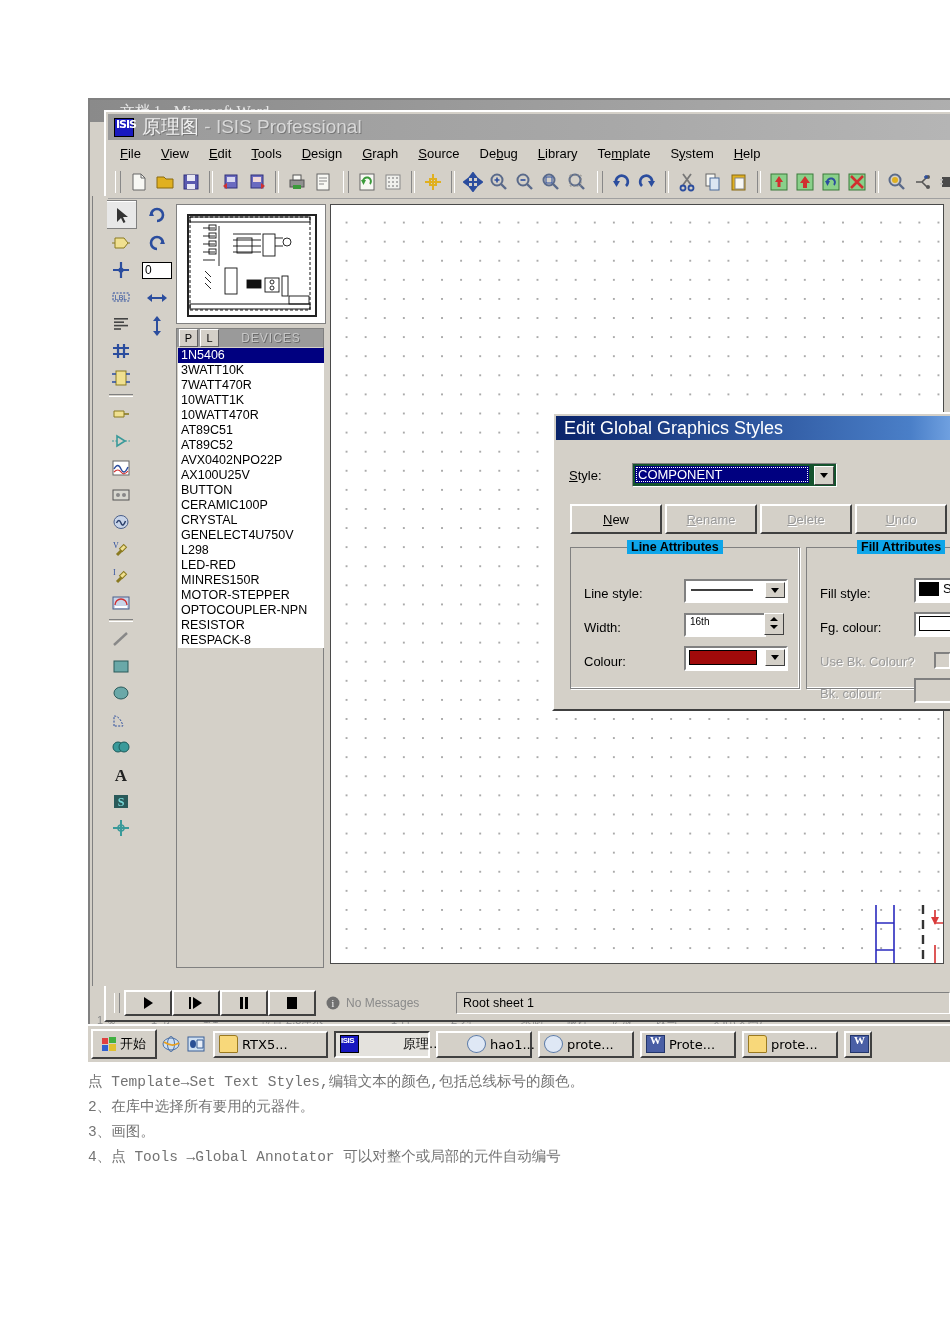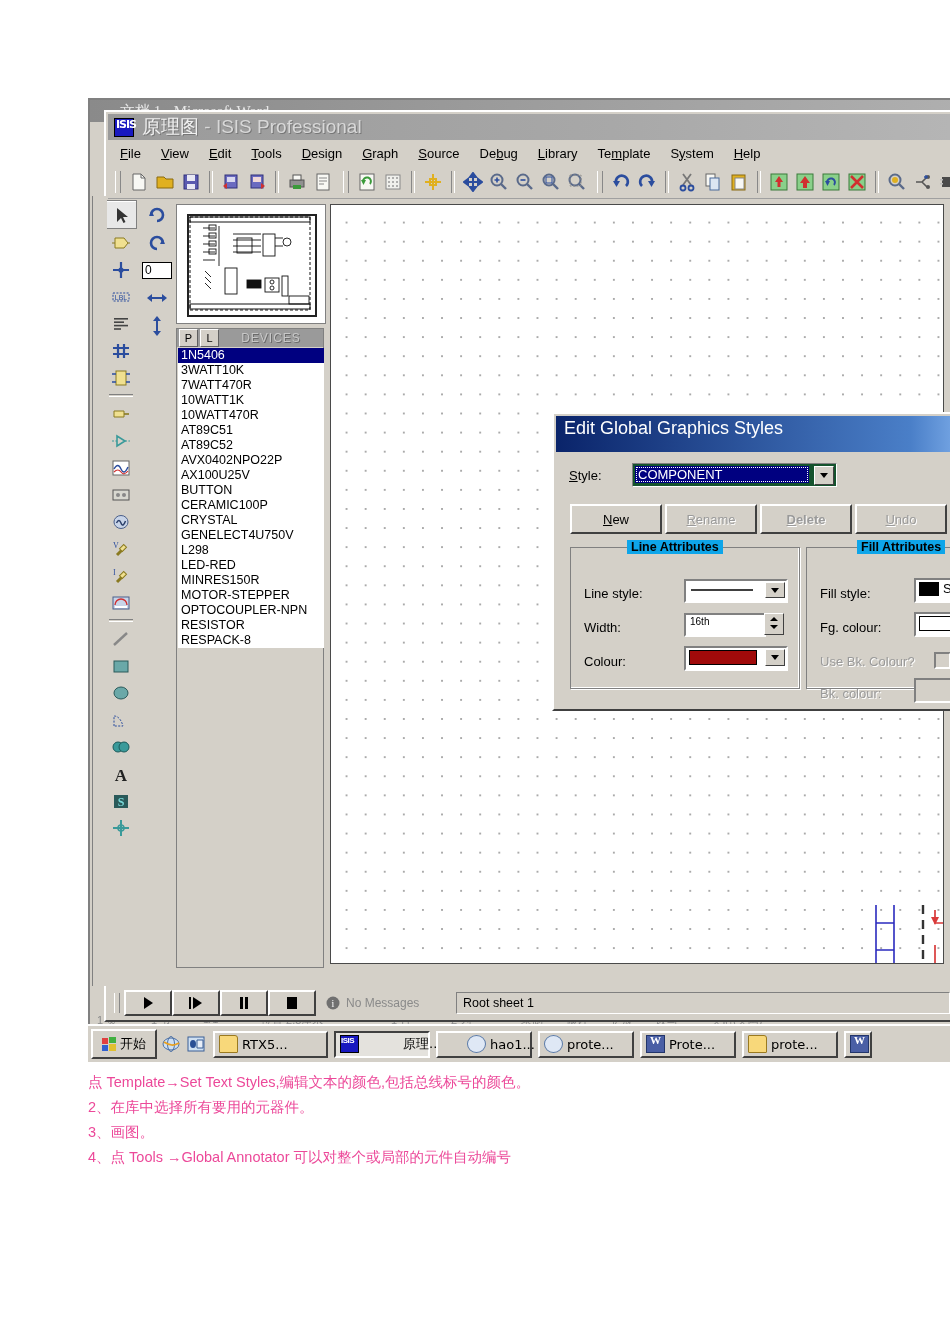--- a/index.html
+++ b/index.html
@@ -122,21 +122,21 @@
   #sheet-field{margin-left:10px;flex:1;height:20px;background:#d4d0c8;
       border-top:1px solid #808080;border-left:1px solid #808080;
       border-right:1px solid #fff;border-bottom:1px solid #fff;
       display:flex;align-items:center;padding-left:6px;font-size:12.5px;
       font-family:"Liberation Sans",sans-serif;color:#000;}
 
   
   #dialog{position:absolute;left:552px;top:412px;width:398px;height:295px;
       background:#d4d0c8;border-top:2px solid #fff;border-left:2px solid #fff;
       border-right:2px solid #404040;border-bottom:2px solid #404040;z-index:40;}
-  #dlg-title{position:absolute;left:2px;top:2px;width:394px;height:36px;
+  #dlg-title{position:absolute;left:2px;top:2px;width:394px;height:24px;
       background:linear-gradient(to right,#0a246a,#4a7fc8 90%,#6fa0e0);
       color:#fff;font-size:18px;line-height:24px;padding-left:8px;
       box-sizing:border-box;font-family:"Liberation Sans",sans-serif;
       white-space:nowrap;overflow:hidden;}
   .dlg-lbl{position:absolute;font-size:13px;color:#000;
       font-family:"Liberation Sans",sans-serif;white-space:nowrap;}
   .dlg-lbl.dis{color:#9a9a9a;text-shadow:1px 1px 0 #fff;}
   #style-combo{position:absolute;left:78px;top:49px;width:203px;height:22px;
       background:#14532d;border-top:1px solid #808080;border-left:1px solid #808080;
       border-right:1px solid #fff;border-bottom:1px solid #fff;}
@@ -197,22 +197,22 @@
   .ti-ie{background:#dfe8f5;border:1px solid #5a7aa8;border-radius:50%;}
   .ti-word{background:#4a5fa5;border:1px solid #22356a;}
   .ti-word:after{content:"W";position:absolute;left:3px;top:-2px;color:#fff;
       font-size:11px;font-weight:bold;font-family:"Liberation Serif",serif;}
   .ti-isis{background:#1818c0;border:1px solid #000;}
   .ti-isis:after{content:"ISIS";position:absolute;left:0px;top:0px;color:#fff;
       font-size:8px;font-weight:bold;letter-spacing:-0.5px;}
 
   
   #doctext{position:absolute;left:88px;top:1070px;width:820px;}
-  .dline{font-size:14.5px;color:#ec4899;line-height:25px;white-space:nowrap;
-      font-family:Liberation Sans, sans-serif;}
+  .dline{font-size:14.5px;color:#737373;line-height:25px;white-space:nowrap;
+      font-family:Liberation Mono, monospace;}
 
   
   .vscroll{position:absolute;background:#d4d0c8;border-left:1px solid #808080;}
 </style>
 </head>
 <body>
 
 <div id="word-window">
   <div id="word-icon"></div>
   <div id="word-title">文档 1 - Microsoft Word</div>
@@ -773,21 +773,21 @@
         <div class="arrow-d"></div>
       </div>
   </div>
 
   <div class="dlg-btn" style="left:16px;">
     <span><u>N</u>ew</span>
   </div>
   <div class="dlg-btn dis" style="left:111px;">
     <span><u>R</u>ename</span>
   </div>
-  <div class="dlg-btn dis" style="left:206px;font-weight:bold;">
+  <div class="dlg-btn dis" style="left:206px;">
     <span><u>D</u>elete</span>
   </div>
   <div class="dlg-btn dis" style="left:301px;">
     <span><u>U</u>ndo</span>
   </div>
 
   <div class="group" style="left:16px;top:133px;width:228px;height:140px;">
     <div class="group-title" style="left:56px;">Line Attributes</div>
   </div>
   <div class="dlg-lbl" style="left:30px;top:172px;">Line style:</div>

